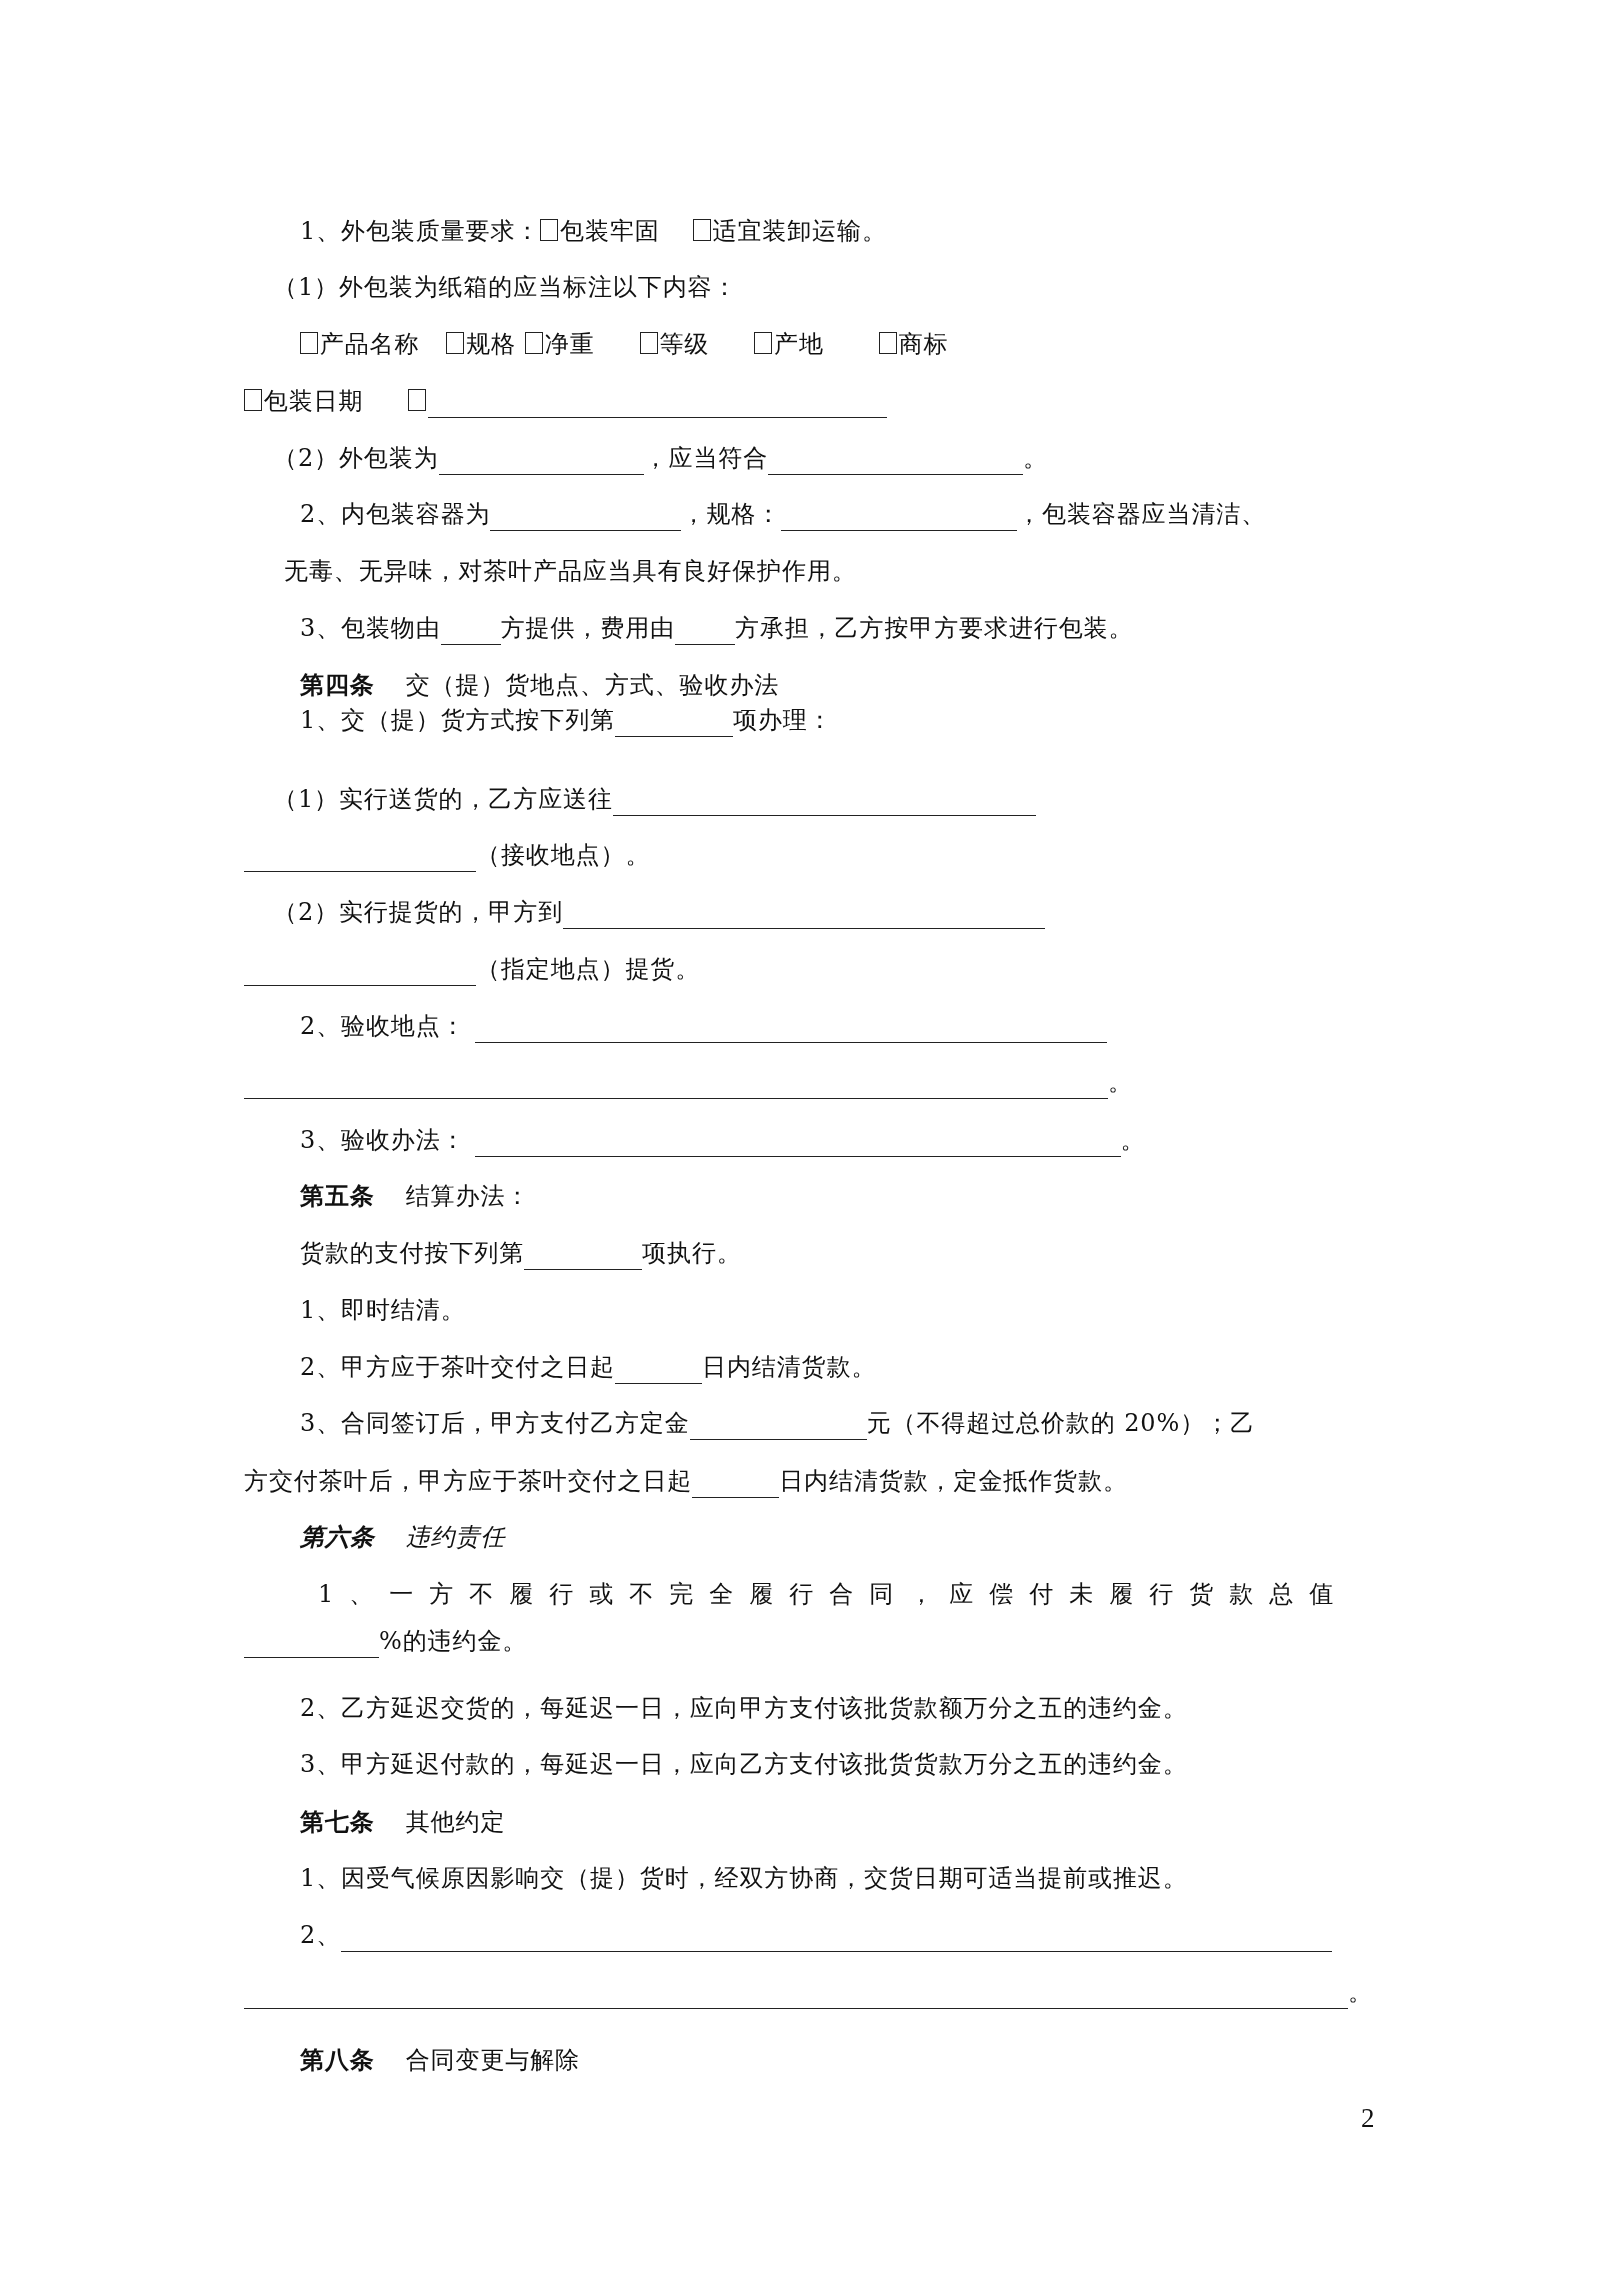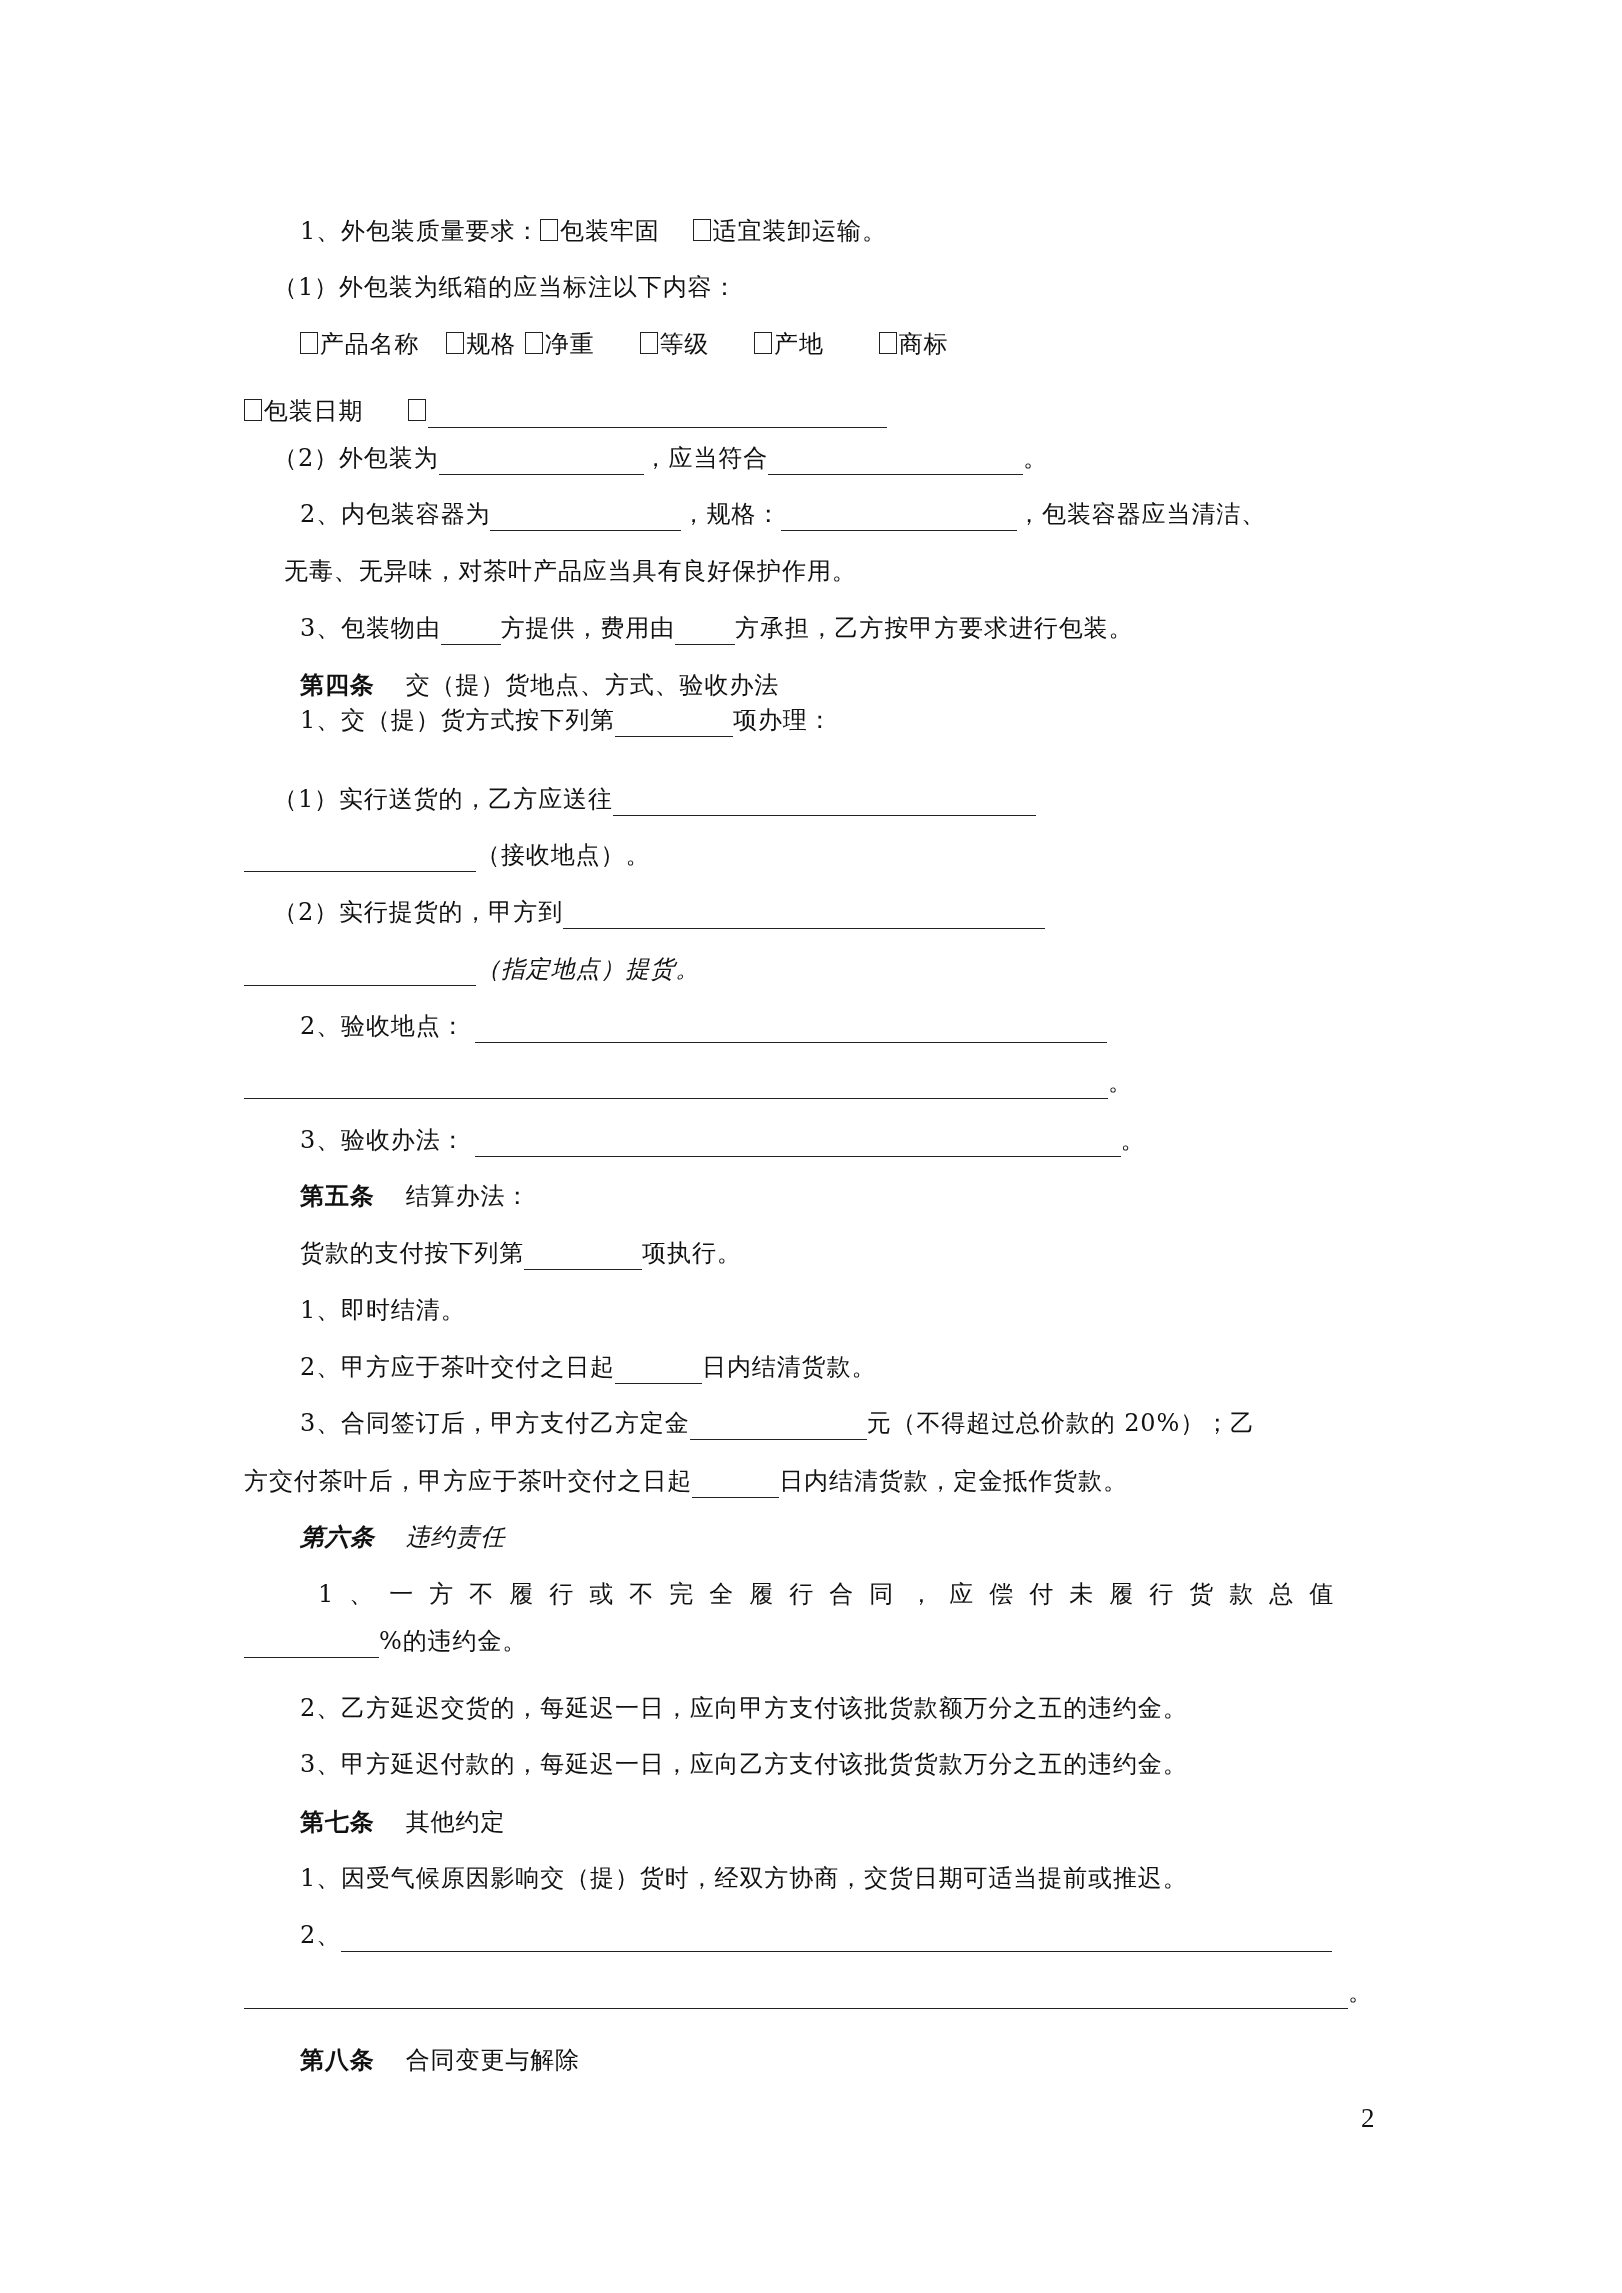--- a/index.html
+++ b/index.html
@@ -22,21 +22,21 @@
   <div class="line ind" style="top:215px;">
     <span>1、外包装质量要求：</span><span class="cb"></span><span>包装牢固</span><span class="gap" style="width:33px"></span><span class="cb"></span><span>适宜装卸运输。</span>
   </div>
 
   <div class="line" style="left:273px; top:271px;">（1）外包装为纸箱的应当标注以下内容：</div>
 
   <div class="line ind" style="top:328px;">
     <span class="cb"></span><span>产品名称</span><span class="gap" style="width:27px"></span><span class="cb"></span><span>规格</span><span class="gap" style="width:9px"></span><span class="cb"></span><span>净重</span><span class="gap" style="width:45px"></span><span class="cb"></span><span>等级</span><span class="gap" style="width:45px"></span><span class="cb"></span><span>产地</span><span class="gap" style="width:55px"></span><span class="cb"></span><span>商标</span>
   </div>
 
-  <div class="line" style="top:385px;margin-top:10px;">
+  <div class="line" style="top:385px;">
     <span class="cb"></span><span>包装日期</span><span class="gap" style="width:45px"></span><span class="cb"></span><span class="blank" style="width:459px"></span>
   </div>
 
   <div class="line" style="left:273px; top:442px;">
     <span>（2）外包装为</span><span class="blank" style="width:205px"></span><span>，应当符合</span><span class="blank" style="width:255px"></span><span>。</span>
   </div>
 
   <div class="line ind" style="top:498px;">
     <span>2、内包装容器为</span><span class="blank" style="width:191px"></span><span>，规格：</span><span class="blank" style="width:236px"></span><span>，包装容器应当清洁、</span>
   </div>
@@ -58,21 +58,21 @@
   <div class="line" style="left:273px; top:783px;">
     <span>（1）实行送货的，乙方应送往</span><span class="blank" style="width:423px"></span>
   </div>
   <div class="line" style="top:839px;">
     <span class="blank" style="width:232px"></span><span>（接收地点）。</span>
   </div>
 
   <div class="line" style="left:273px; top:896px;">
     <span>（2）实行提货的，甲方到</span><span class="blank" style="width:482px"></span>
   </div>
-  <div class="line" style="top:953px;font-style:italic;">
+  <div class="line" style="top:953px;">
     <span class="blank" style="width:232px"></span><span>（指定地点）提货。</span>
   </div>
 
   <div class="line ind" style="top:1010px;">
     <span>2、验收地点：</span><span class="gap" style="width:9px"></span><span class="blank" style="width:632px"></span>
   </div>
   <div class="line" style="top:1066px;">
     <span class="blank" style="width:864px"></span><span>。</span>
   </div>
 

